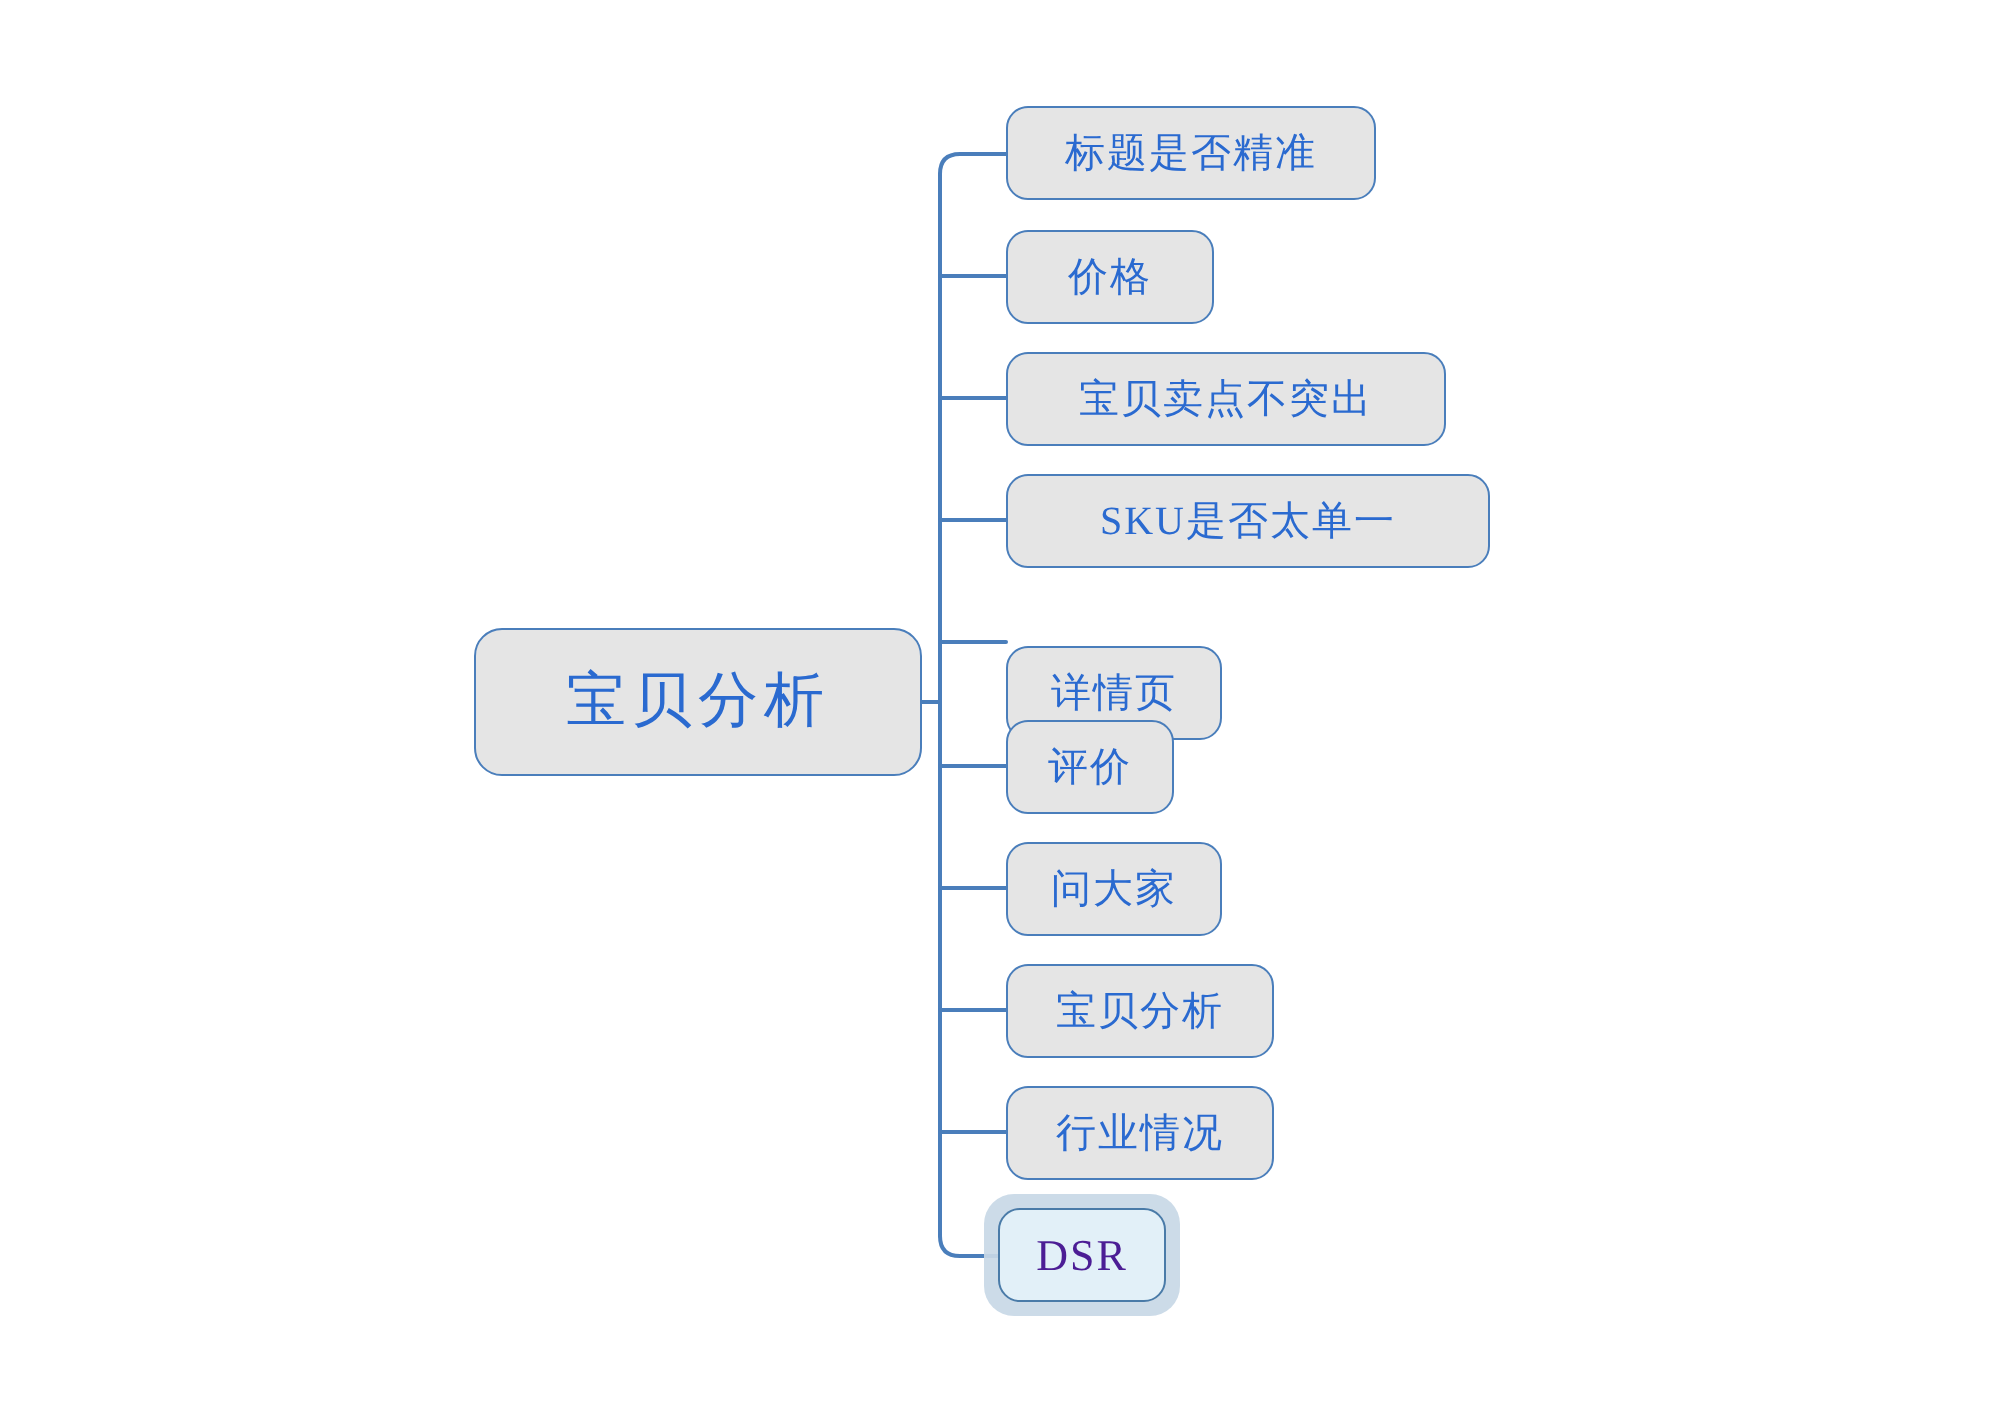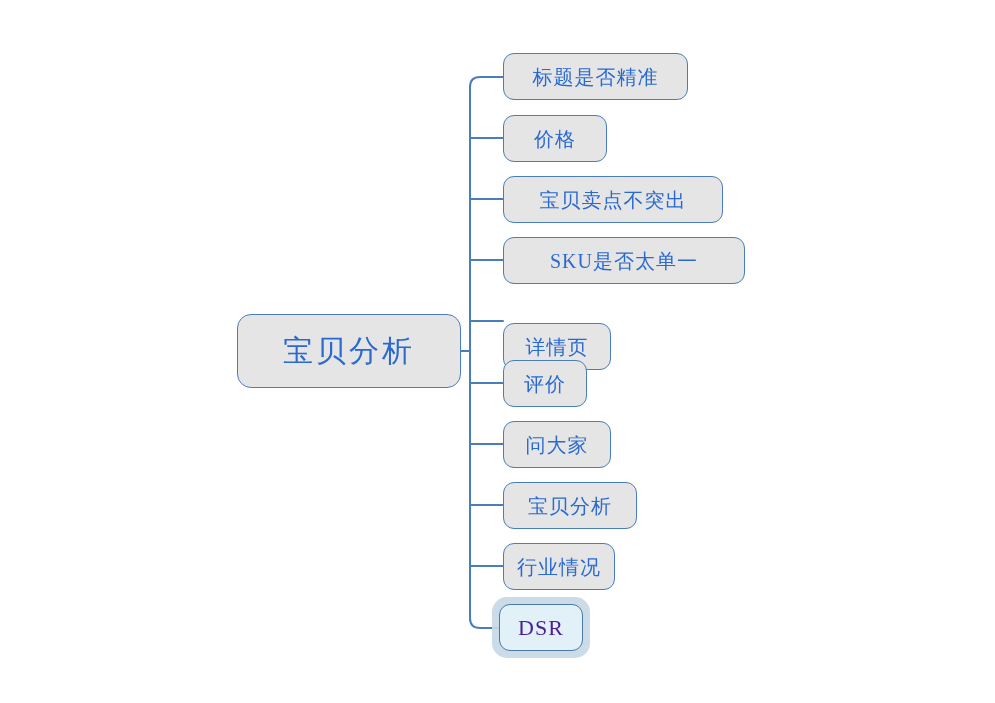--- a/index.html
+++ b/index.html
@@ -151,21 +151,21 @@
   </div>
 
   <div class="node child" style="left:503px; top:421px; width:108px;">
     <span class="label">问大家</span>
   </div>
 
   <div class="node child" style="left:503px; top:482px; width:134px;">
     <span class="label">宝贝分析</span>
   </div>
 
-  <div class="node child" style="left:503px; top:543px; width:112px;">
+  <div class="node child" style="left:503px; top:543px; width:134px;">
     <span class="label">行业情况</span>
   </div>
 
   <div class="node child selected" style="left:499px; top:604px; width:84px;">
     <span class="label">DSR</span>
   </div>
 
 </div>
 
 </body></html>

